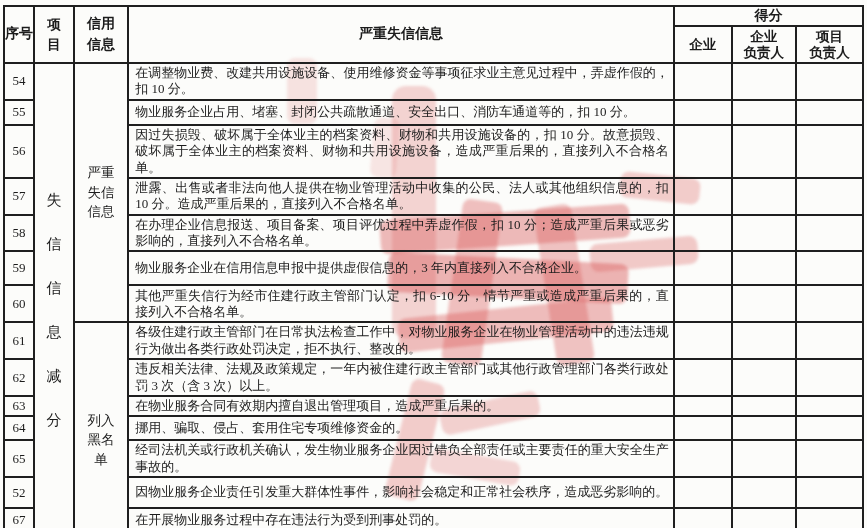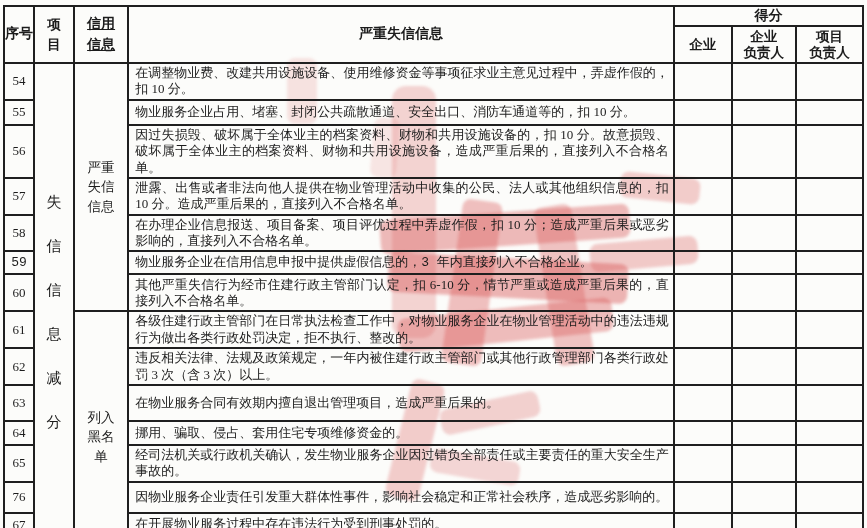--- a/index.html
+++ b/index.html
@@ -96,21 +96,21 @@
         <col class="c-crit">
     <col class="c-s1">
         <col class="c-s2">
         <col class="c-s3">
   </colgroup>
 
   <tbody>
         <tr style="height:20px;">
     <th class="hdr" rowspan="2">序号</th>
     <th class="hdr hdr-sub" rowspan="2" style="white-space:normal;width:40px;"><span class="credit-wrap" style="width:1.2em;">项目</span></th>
-    <th class="hdr" rowspan="2"><span class="credit-wrap" style="width:2.2em;text-decoration:underline;">信用信息</span></th>
+    <th class="hdr" rowspan="2"><span class="credit-wrap" style="width:2.2em;">信用信息</span></th>
     <th class="hdr" rowspan="2">严重失信信息</th>
     <th class="hdr" colspan="3">得分</th>
   </tr>
   <tr style="height:37px;">
     <th class="hdr hdr-sub">企业</th>
     <th class="hdr hdr-sub">企业
 负责人</th>
     <th class="hdr hdr-sub">项目
 负责人</th>
   </tr>
@@ -161,21 +161,21 @@
   </tr>
 
   <tr style="height:35px;">
     <td class="row-no">58</td>
     <td class="crit">在办理企业信息报送、项目备案、项目评优过程中弄虚作假，扣 10 分；造成严重后果或恶劣影响的，直接列入不合格名单。</td>
     <td class="score"></td>
     <td class="score"></td>
     <td class="score"></td>
   </tr>
 
-  <tr style="height:23px;font-family:Liberation Mono, monospace;">
+  <tr style="height:34px;">
     <td class="row-no">59</td>
     <td class="crit">物业服务企业在信用信息申报中提供虚假信息的，3 年内直接列入不合格企业。</td>
     <td class="score"></td>
     <td class="score"></td>
     <td class="score"></td>
   </tr>
 
   <tr style="height:37px;">
     <td class="row-no">60</td>
     <td class="crit">其他严重失信行为经市住建行政主管部门认定，扣 6-10 分，情节严重或造成严重后果的，直接列入不合格名单。</td>
@@ -196,21 +196,21 @@
   </tr>
 
   <tr style="height:33px;">
     <td class="row-no">62</td>
     <td class="crit">违反相关法律、法规及政策规定，一年内被住建行政主管部门或其他行政管理部门各类行政处罚 3 次（含 3 次）以上。</td>
     <td class="score"></td>
     <td class="score"></td>
     <td class="score"></td>
   </tr>
 
-  <tr style="height:36px;">
+  <tr style="height:20px;">
     <td class="row-no">63</td>
     <td class="crit">在物业服务合同有效期内擅自退出管理项目，造成严重后果的。</td>
     <td class="score"></td>
     <td class="score"></td>
     <td class="score"></td>
   </tr>
 
   <tr style="height:24px;">
     <td class="row-no">64</td>
     <td class="crit">挪用、骗取、侵占、套用住宅专项维修资金的。</td>
@@ -221,21 +221,21 @@
 
   <tr style="height:33px;">
     <td class="row-no">65</td>
     <td class="crit">经司法机关或行政机关确认，发生物业服务企业因过错负全部责任或主要责任的重大安全生产事故的。</td>
     <td class="score"></td>
     <td class="score"></td>
     <td class="score"></td>
   </tr>
 
   <tr style="height:31px;">
-    <td class="row-no">76</td>
+    <td class="row-no">52</td>
     <td class="crit">因物业服务企业责任引发重大群体性事件，影响社会稳定和正常社会秩序，造成恶劣影响的。</td>
     <td class="score"></td>
     <td class="score"></td>
     <td class="score"></td>
   </tr>
 
   <tr style="height:24px;">
     <td class="row-no">67</td>
     <td class="crit">在开展物业服务过程中存在违法行为受到刑事处罚的。</td>
     <td class="score"></td>

